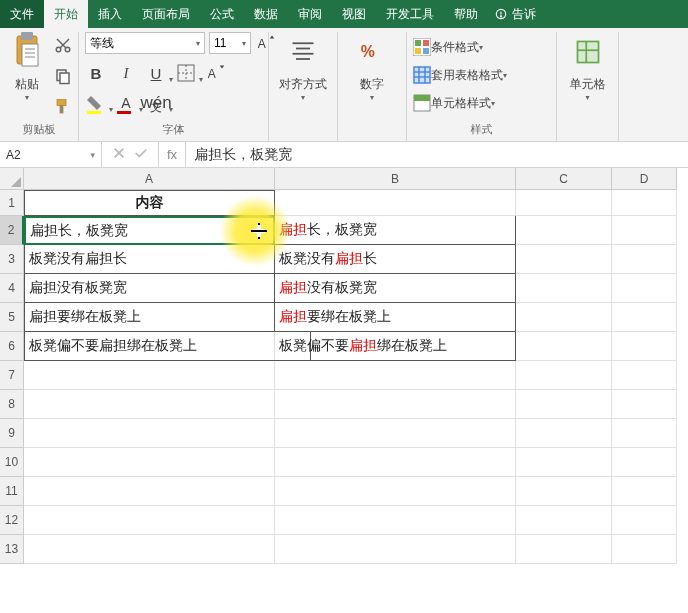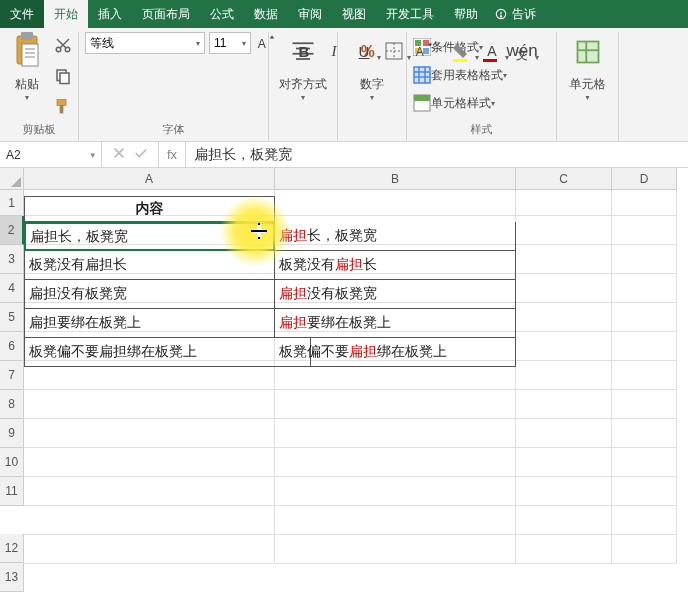--- a/index.html
+++ b/index.html
@@ -68,21 +68,21 @@
   .ch{background:#f0f0f0; border-right:1px solid #ccc; border-bottom:1px solid #ccc; display:flex; align-items:center; justify-content:center; font-size:12px; color:#555;}
   .rowheads{display:flex; flex-direction:column;}
   .rh{width:24px; background:#f0f0f0; border-right:1px solid #ccc; border-bottom:1px solid #ccc; display:flex; align-items:center; justify-content:center; font-size:12px; color:#555;}
   .rh.sel{background:#d5d5d5; border-right:2px solid #217346;}
   .cells{position:relative;}
   .cell{position:absolute; border-right:1px solid #e0e0e0; border-bottom:1px solid #e0e0e0; font-size:14px; display:flex; align-items:center; padding:0 4px; color:#222; overflow:hidden; white-space:nowrap;}
   .hdr{font-weight:bold; justify-content:center;}
   .bord-l{border-left:1px solid #555 !important;}
   .bord-r{border-right:1px solid #555 !important;}
   .bord-t{border-top:1px solid #555 !important;}
-  .bord-b{border-bottom:1px solid #555 !important;margin-top:6px;}
+  .bord-b{border-bottom:1px solid #555 !important;}
   .active-cell{border:2px solid #1a7a44 !important; z-index:2;}
   .red{color:#d00;}
   
   
   .highlight{position:absolute; width:70px; height:70px; border-radius:50%; background: radial-gradient(circle, rgba(255,235,59,0.95) 0%, rgba(255,235,59,0.85) 40%, rgba(255,235,59,0) 72%); pointer-events:none; z-index:3;}
   .cursor-cross{position:absolute; z-index:4; width:16px; height:16px;}
   .cursor-cross::before,.cursor-cross::after{content:"";position:absolute;background:#000;}
   .cursor-cross::before{left:7px;top:0;width:2px;height:16px;}
   .cursor-cross::after{top:7px;left:0;height:2px;width:16px;}
   .cursor-cross .w1,.cursor-cross .w2{position:absolute;background:#fff;}
@@ -146,21 +146,21 @@
         <span><svg viewBox="0 0 24 24" fill="#d9a441" stroke="#b5832e" stroke-width="1">
               <rect x="4" y="2" width="12" height="8"></rect>
               <rect x="8" y="10" width="4" height="10" fill="#888"></rect>
             </svg></span>
       </div>
     </div>
     <div class="group-label">剪贴板</div>
   </div>
 
   <div class="group font-group">
-    <div class="group-body" style="flex-direction:row;gap:16px;">
+    <div class="group-body" style="flex-direction:column;">
       <div class="font-row">
         <div class="font-name">
             <span>等线</span>
             <span class="dd-caret">▾</span>
           </div>
         <div class="font-size">
             <span>11</span>
             <span class="dd-caret">▾</span>
           </div>
         <span class="fi">
@@ -332,21 +332,21 @@
         <div class="rh sel" style="height: 29px;">2</div>
         <div class="rh" style="height: 29px;">3</div>
         <div class="rh" style="height: 29px;">4</div>
         <div class="rh" style="height: 29px;">5</div>
         <div class="rh" style="height: 29px;">6</div>
         <div class="rh" style="height: 29px;">7</div>
         <div class="rh" style="height: 29px;">8</div>
         <div class="rh" style="height: 29px;">9</div>
         <div class="rh" style="height: 29px;">10</div>
         <div class="rh" style="height: 29px;">11</div>
-        <div class="rh" style="height: 29px; margin-top: 28px;">12</div>
+        <div class="rh" style="height: 29px;">12</div>
         <div class="rh" style="height: 29px;">13</div>
       </div>
   </div>
   <div style="display:flex; flex-direction:column; flex:1; position:relative;">
     <div class="colheads" id="colheads">
         <div class="ch" style="width: 251px;">A</div>
         <div class="ch" style="width: 241px;">B</div>
         <div class="ch" style="width: 96px;">C</div>
         <div class="ch" style="width: 65px;">D</div>
       </div>

